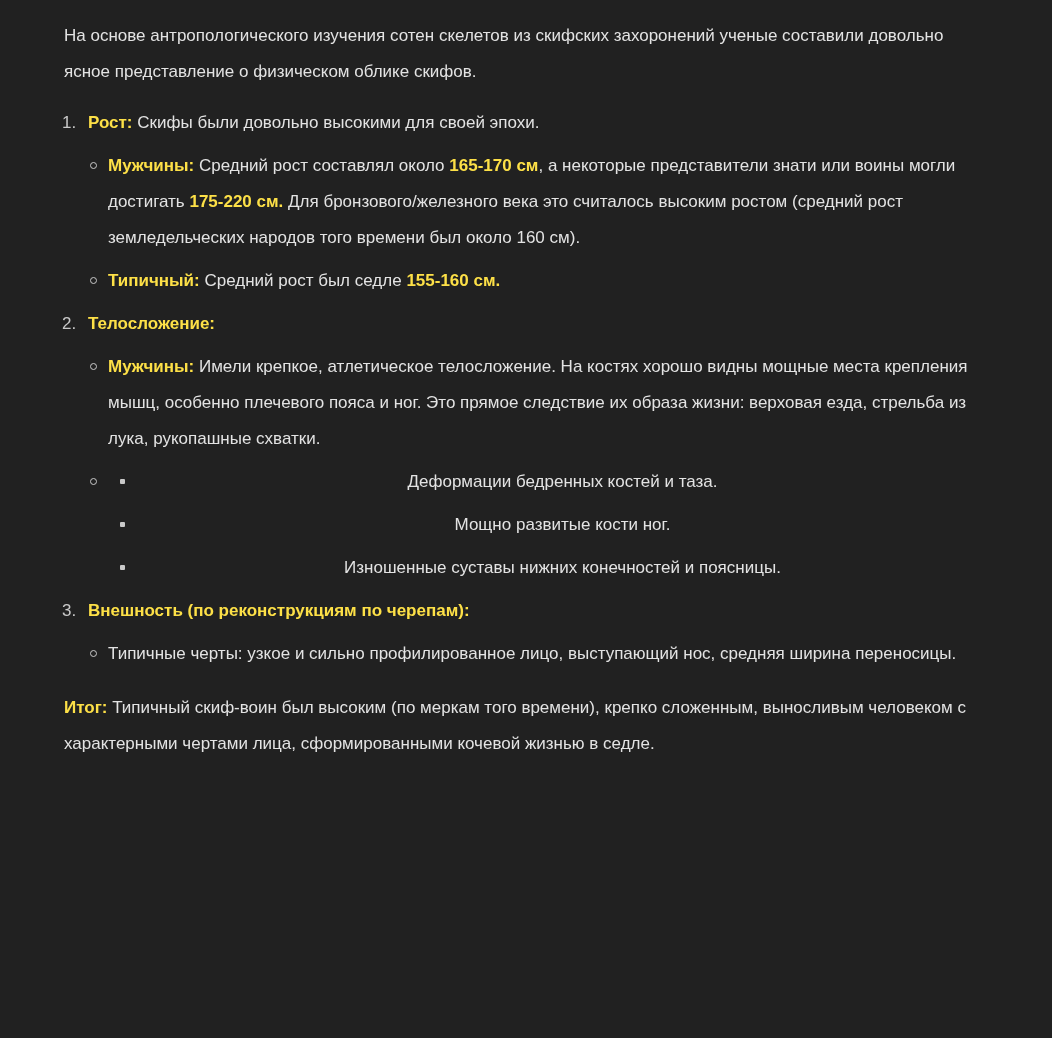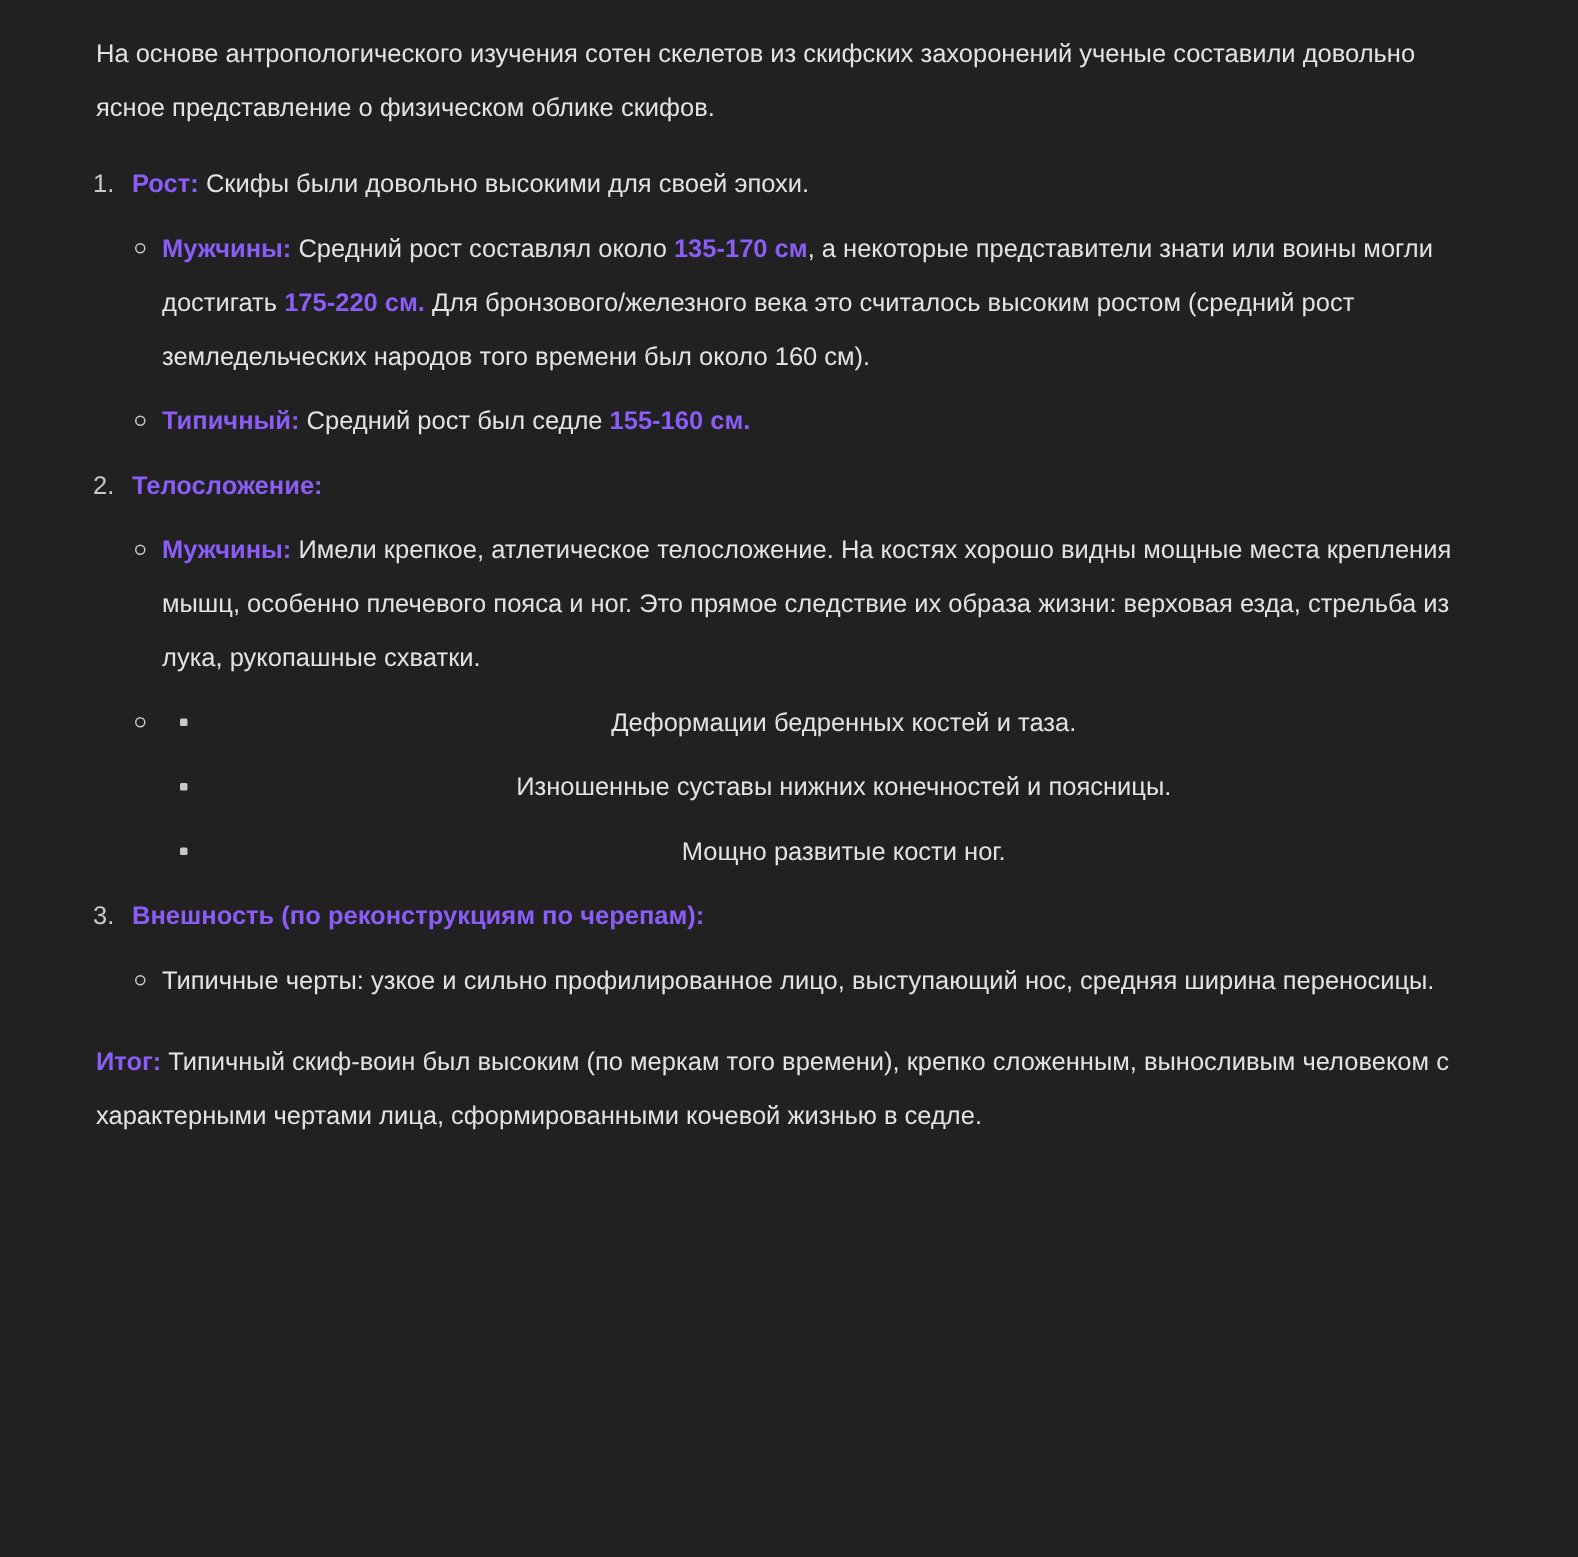--- a/index.html
+++ b/index.html
@@ -15,21 +15,21 @@
     font-family: "Liberation Sans", sans-serif;
     font-size: 17px;
     line-height: 36px;
   }
   .doc {
     padding: 18px 60px 0 64px;
     box-sizing: border-box;
   }
   .b {
     font-weight: 700;
-    color: #8b5cf6;
+    color: #fde047;
   }
   p.intro {
     margin: 0 0 15px 0;
   }
   p.outro {
     margin: 18px 0 0 0;
   }
   ol.main {
     list-style: none;
     margin: 0;
@@ -99,44 +99,44 @@
 <div class="doc">
 
   <p class="intro"><span>На основе антропологического изучения сотен скелетов из скифских захоронений ученые составили довольно ясное представление о физическом облике скифов.</span></p>
 
   <ol class="main">
 
     <li>
       <span><span class="b">Рост:</span><span> Скифы были довольно высокими для своей эпохи.</span></span>
       <ul class="l2">
         <li>
-          <span><span class="b">Мужчины:</span><span> Средний рост составлял около </span><span class="b">135-170 см</span><span>, а некоторые представители знати или воины могли достигать </span><span class="b">175-220 см.</span><span> Для бронзового/железного века это считалось высоким ростом (средний рост земледельческих народов того времени был около 160 см).</span></span>
+          <span><span class="b">Мужчины:</span><span> Средний рост составлял около </span><span class="b">165-170 см</span><span>, а некоторые представители знати или воины могли достигать </span><span class="b">175-220 см.</span><span> Для бронзового/железного века это считалось высоким ростом (средний рост земледельческих народов того времени был около 160 см).</span></span>
         </li>
         <li>
           <span><span class="b">Типичный:</span><span> Средний рост был седле </span><span class="b">155-160 см.</span></span>
         </li>
       </ul>
     </li>
 
     <li>
       <span><span class="b">Телосложение:</span></span>
       <ul class="l2">
         <li>
           <span><span class="b">Мужчины:</span><span> Имели крепкое, атлетическое телосложение. На костях хорошо видны мощные места крепления мышц, особенно плечевого пояса и ног. Это прямое следствие их образа жизни: верховая езда, стрельба из лука, рукопашные схватки.</span></span>
         </li>
         <li>
           <ul class="l3">
             <li>
               <span><span>Деформации бедренных костей и таза.</span></span>
             </li>
             <li>
-              <span><span>Изношенные суставы нижних конечностей и поясницы.</span></span>
+              <span><span>Мощно развитые кости ног.</span></span>
             </li>
             <li>
-              <span><span>Мощно развитые кости ног.</span></span>
+              <span><span>Изношенные суставы нижних конечностей и поясницы.</span></span>
             </li>
           </ul>
         </li>
       </ul>
     </li>
 
     <li>
       <span><span class="b">Внешность (по реконструкциям по черепам):</span></span>
       <ul class="l2">
         <li>

